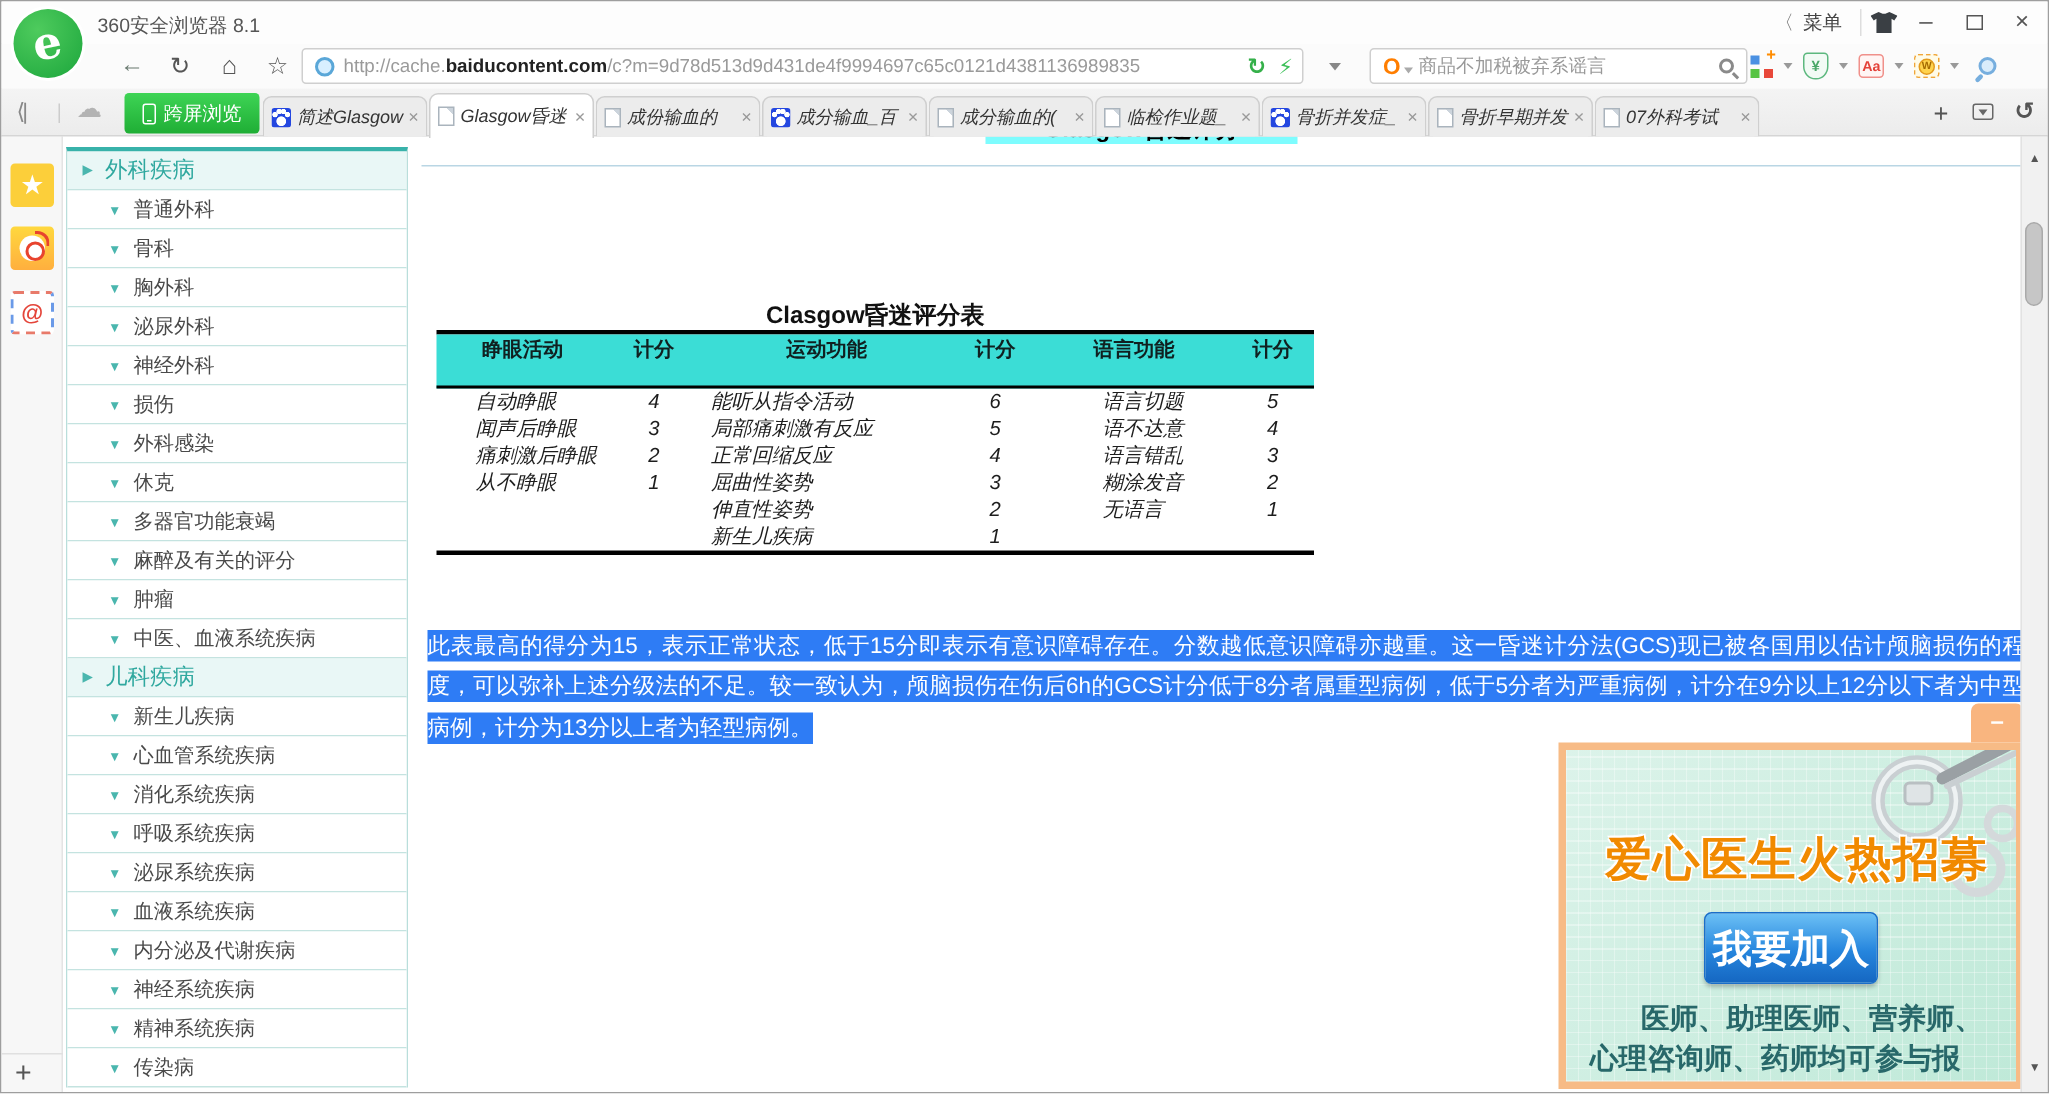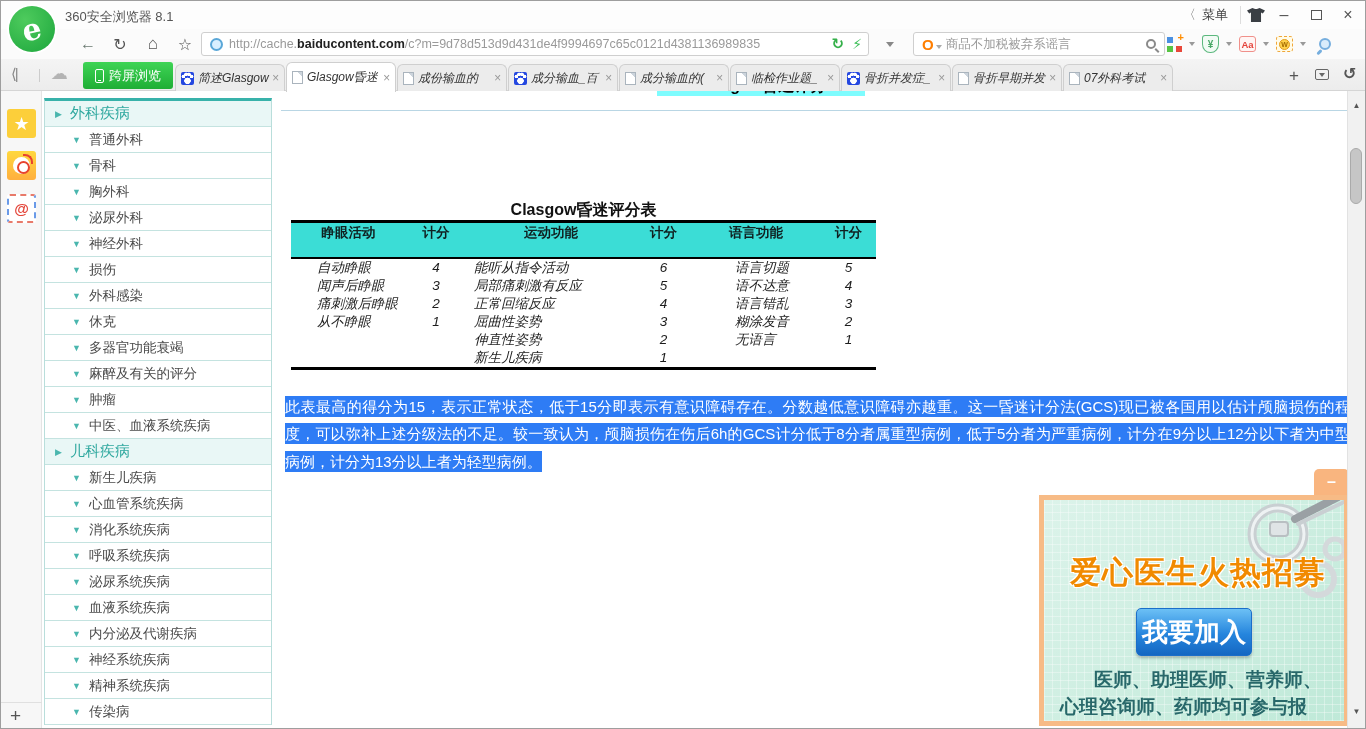--- a/index.html
+++ b/index.html
@@ -110,21 +110,21 @@
   .thead, .trow { display:grid; grid-template-columns:115px 60px 170px 55px 130px 55px; }
   .thead { background:#3bddd6; border-bottom:2px solid #000; }
   .th { height:34px; line-height:19px; text-align:center; font-size:13.5px; font-weight:bold; color:#102020; }
   .trow { height:18px;font-style:italic; }
   .td { font-size:13.5px; color:#1d1d1d; line-height:18px; white-space:nowrap; }
   .td.num { text-align:center; }
   .td.c1 { padding-left:26px; }
   .td.c3 { padding-left:8px; }
   .td.c5 { padding-left:44px; }
 
-  .selection { position:absolute; left:284px; top:392px; width:1065px; font-size:15px; line-height:27.4px; text-align:justify; }
+  .selection { position:absolute; left:284px; top:416px; width:1065px; font-size:15px; line-height:27.4px; text-align:justify; }
   .selection .sel { background:#2e7cf5; color:#fff; padding:2px 0; }
 
   
   .ad-min { position:absolute; left:1313px; top:468px; width:35px; height:26px; background:#f9b57f; border-radius:5px 5px 0 0; color:#fff; font-size:16px; font-weight:bold; display:flex; align-items:center; justify-content:center; }
   .ad { position:absolute; left:1038px; top:494px; width:310px; height:231px; border:5px solid #f7bb86; overflow:hidden;
     background:repeating-linear-gradient(0deg, rgba(255,255,255,.35) 0 1px, transparent 1px 8px),
                repeating-linear-gradient(90deg, rgba(255,255,255,.35) 0 1px, transparent 1px 8px),
                linear-gradient(135deg,#dcf3ea,#bfe9d8); }
   .ad-brand { position:absolute; left:28px; top:12px; font-size:27px; font-weight:bold; color:#25b3a0; }
   .ad-steth { position:absolute; right:-6px; top:-6px; }

